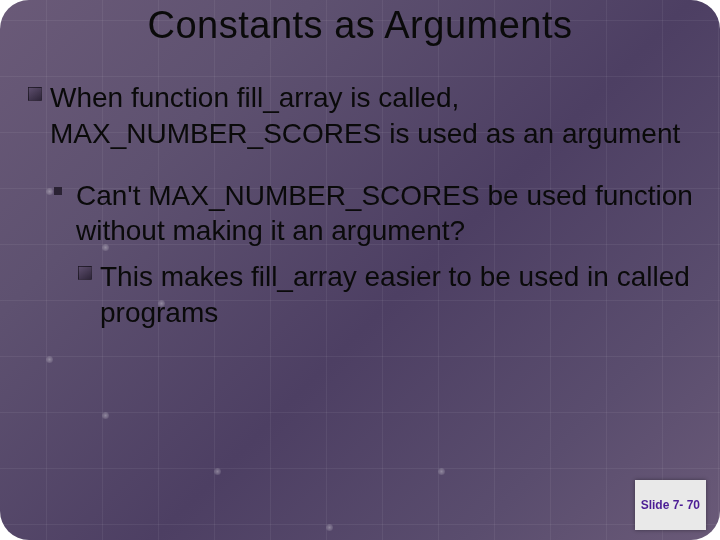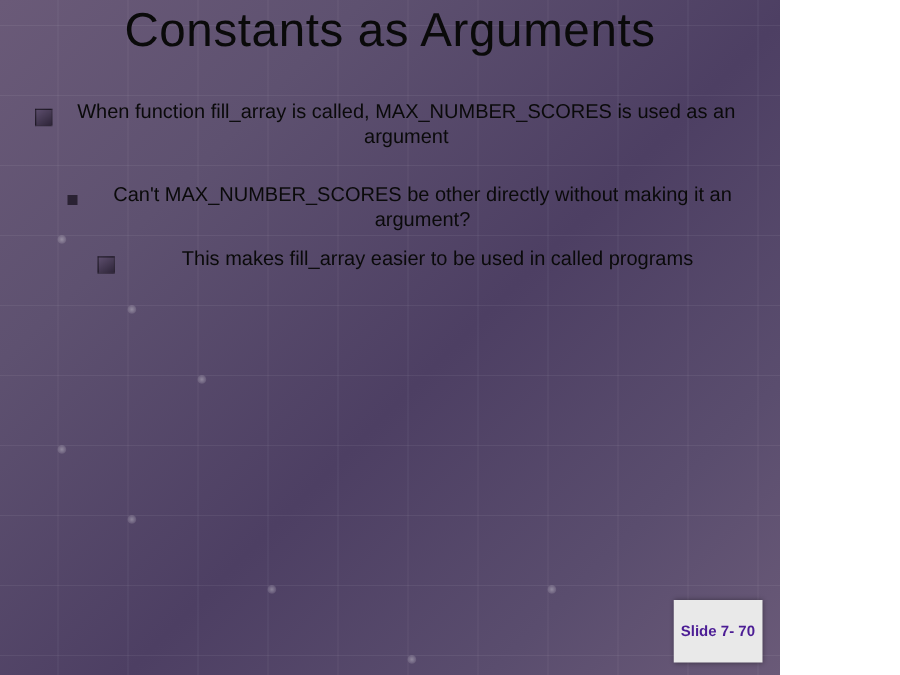--- a/index.html
+++ b/index.html
@@ -5,30 +5,31 @@
   html, body {
     margin: 0;
     padding: 0;
     width: 720px;
     height: 540px;
     overflow: hidden;
     font-family: Arial, Helvetica, sans-serif;
   }
   .slide {
     position: relative;
-    width: 624px;
+    width: 720px;
     height: 540px;
     background:
       linear-gradient(135deg,
         #6a5a78 0%,
         #5e5170 25%,
         #4d3f63 55%,
         #5a4d6e 80%,
         #6a5a78 100%);
     color: #0a0a0a;
+    border-radius: 29px;
   }
   
   .grid {
     position: absolute;
     inset: 0;
     background-image:
       linear-gradient(to right, rgba(255,255,255,0.06) 1px, transparent 1px),
       linear-gradient(to bottom, rgba(255,255,255,0.06) 1px, transparent 1px);
     background-size: 56px 56px;
     background-position: -10px 20px;
@@ -51,24 +52,23 @@
     font-size: 38px;
     font-weight: 400;
     color: #0a0a0a;
     letter-spacing: 0.5px;
   }
   .body {
     position: absolute;
     top: 80px;
     left: 28px;
     right: 24px;
-    font-size: 16px;
+    font-size: 28px;
     line-height: 1.28;
     color: #0a0a0a;
-    text-align: center;
   }
   .lvl1 {
     position: relative;
     padding-left: 22px;
     margin-bottom: 26px;
   }
   .lvl1::before {
     content: "";
     position: absolute;
     left: 0;
@@ -136,21 +136,21 @@
   <div class="node" style="left:326px;top:524px"></div>
   <div class="node" style="left:438px;top:468px"></div>
 
   <div class="title">Constants as Arguments</div>
 
   <div class="body">
     <div class="lvl1">
       <span>When function fill_array is called, MAX_NUMBER_SCORES is used as an argument</span>
     </div>
     <div class="lvl2">
-      <span>Can't MAX_NUMBER_SCORES be other directly without making it an argument?</span>
+      <span>Can't MAX_NUMBER_SCORES be used function without making it an argument?</span>
     </div>
     <div class="lvl3">
       <span>This makes fill_array easier to be used in called programs</span>
     </div>
   </div>
 
   <div class="footer">Slide 7- 70</div>
 </div>
 
 </body></html>

